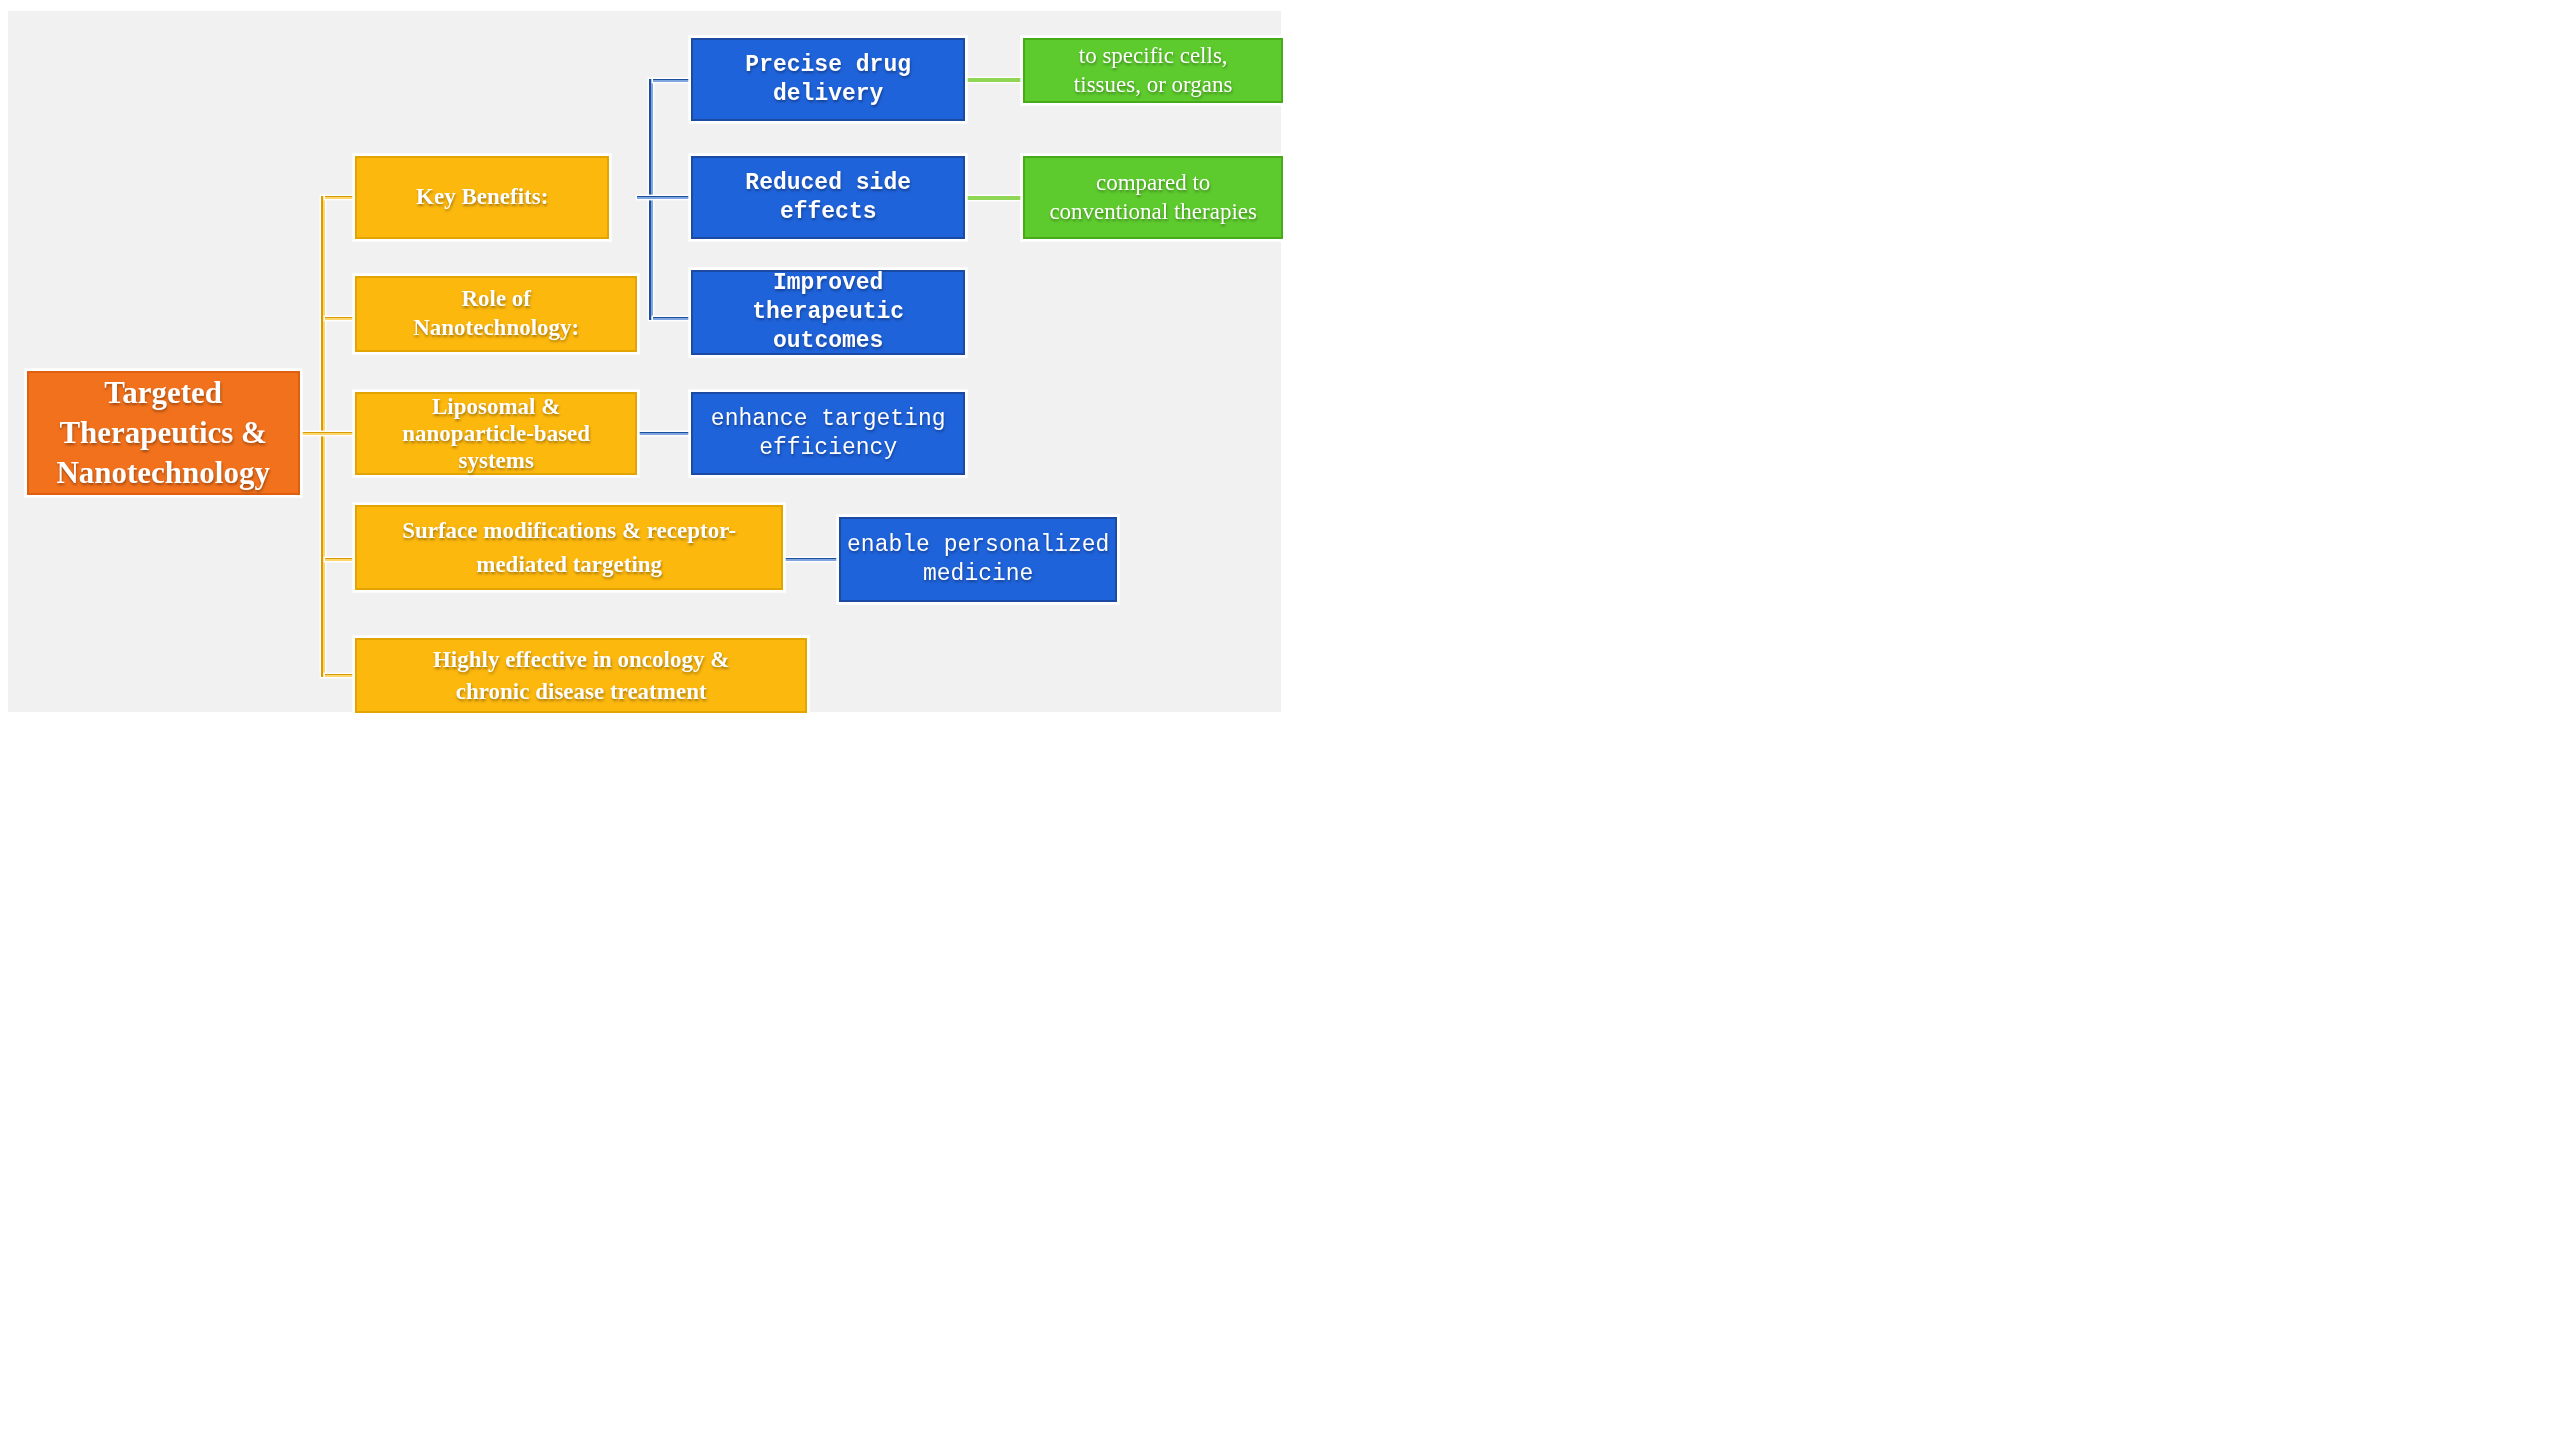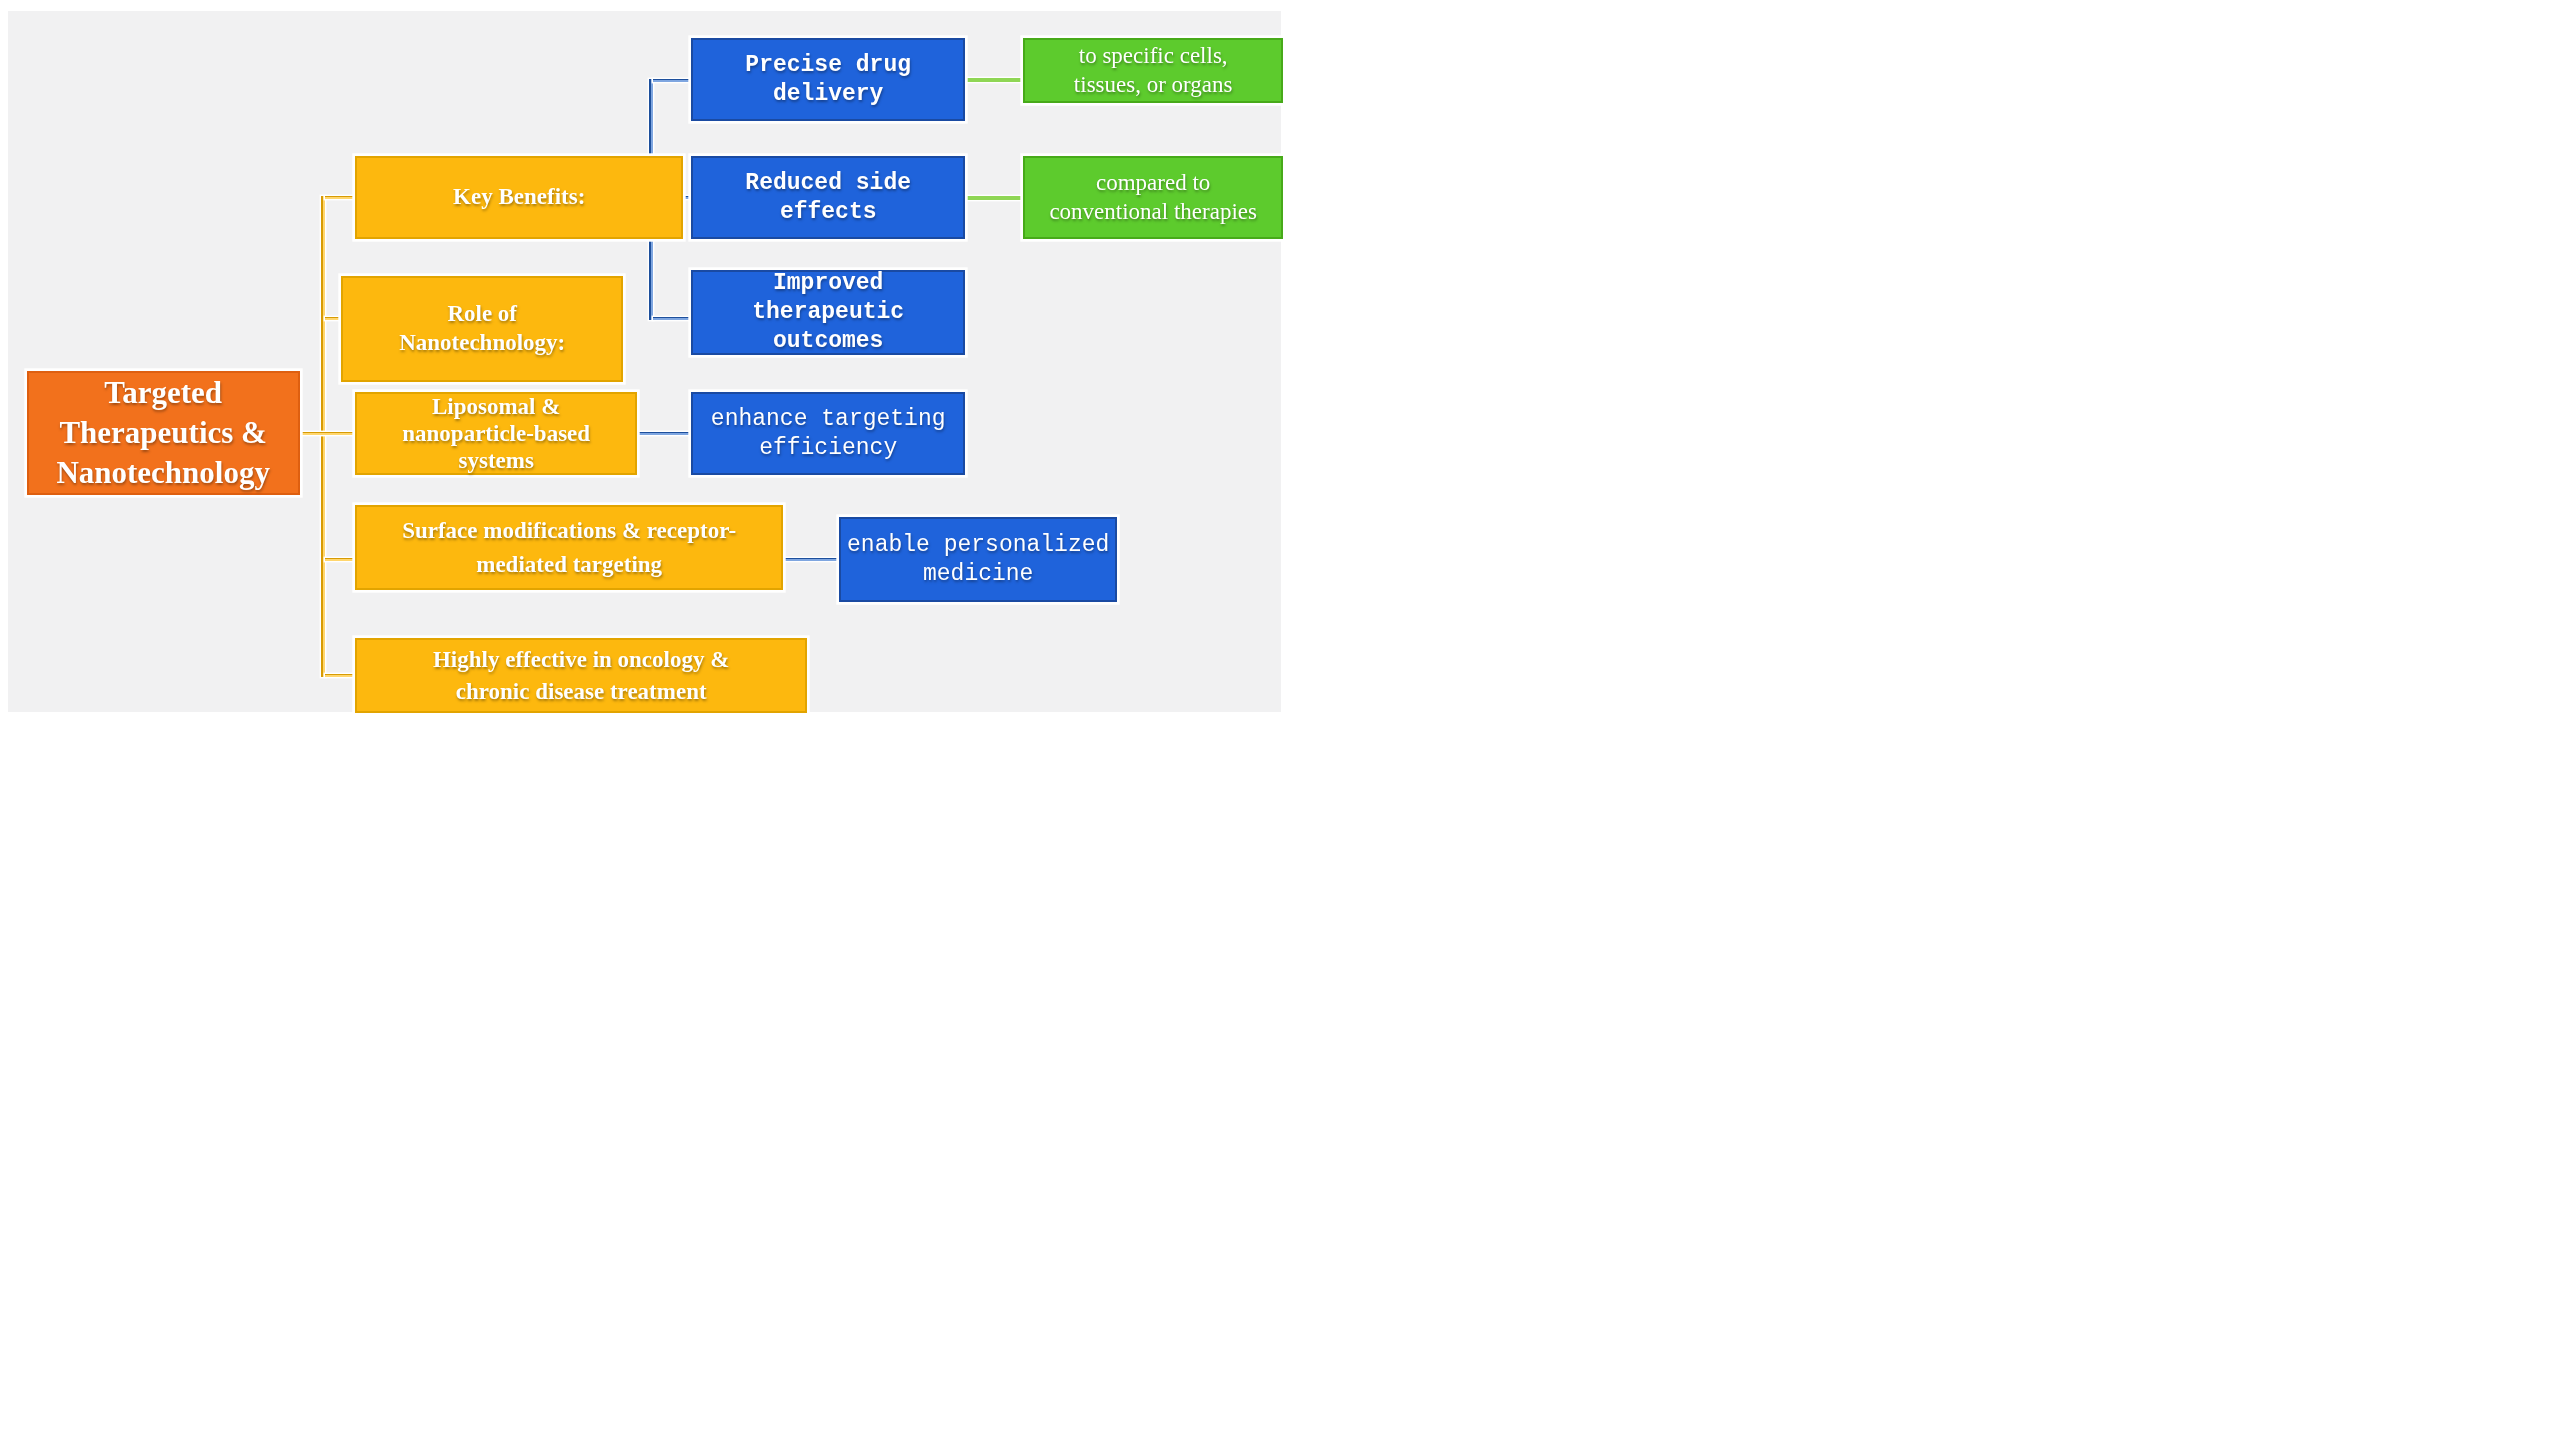--- a/index.html
+++ b/index.html
@@ -44,22 +44,22 @@
     <div class="line bl-h" style="left:629px;top:421px;width:54px;height:3.4px;"></div>
     <div class="line bl-h" style="left:775px;top:547px;width:56px;height:3.4px;"></div>
 
     <div class="line gr-h" style="left:957px;top:67px;width:57px;height:4.1px;"></div>
     <div class="line gr-h" style="left:957px;top:185px;width:57px;height:4.1px;"></div>
 
     <div class="node orange bold fs-root" style="left:18.5px;top:360px;width:273px;height:124px;">Targeted
 Therapeutics &amp;
 Nanotechnology</div>
 
-    <div class="node yellow bold fs-node" style="left:347px;top:145px;width:328px;height:83px;">Key Benefits:</div>
-    <div class="node yellow bold fs-node" style="left:333px;top:265px;width:282px;height:106px;">Role of
+    <div class="node yellow bold fs-node" style="left:347px;top:145px;width:254px;height:83px;">Key Benefits:</div>
+    <div class="node yellow bold fs-node" style="left:347px;top:265px;width:282px;height:76px;">Role of
 Nanotechnology:</div>
     <div class="node yellow bold fs-node" style="left:347px;top:381px;width:282px;height:83px;line-height:1.18;">Liposomal &amp;
 nanoparticle-based
 systems</div>
     <div class="node yellow bold fs-node" style="left:347px;top:494px;width:428px;height:85px;line-height:1.45;">Surface modifications &amp; receptor-
 mediated targeting</div>
     <div class="node yellow bold fs-node" style="left:347px;top:627px;width:452px;height:75px;line-height:1.35;">Highly effective in oncology &amp;
 chronic disease treatment</div>
 
     <div class="node blue bold fs-node" style="left:683px;top:27px;width:274px;height:83px;">Precise drug delivery</div>

